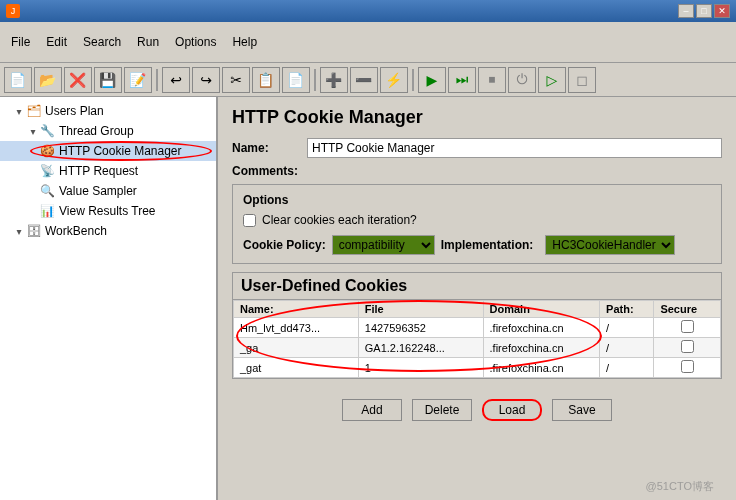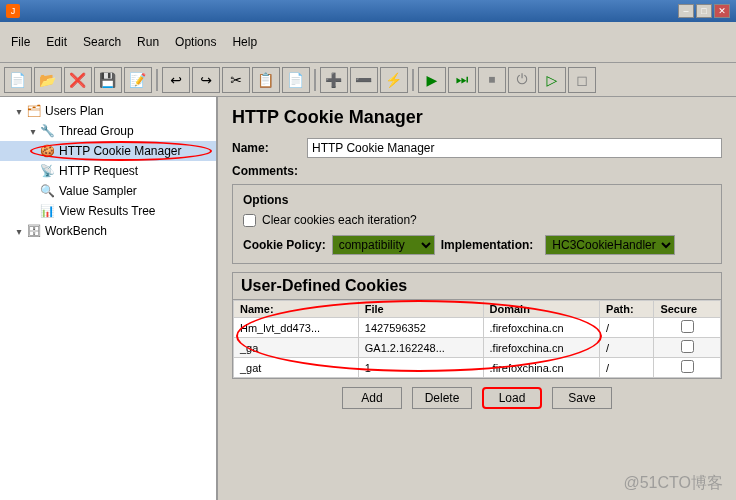--- a/index.html
+++ b/index.html
@@ -240,43 +240,43 @@
       padding: 2px 6px;
       background: white;
     }
     .cookies-table tr:nth-child(even) td { background: #f5f5f5; }
 
     
     .buttons-row {
       display: flex;
       justify-content: center;
       gap: 10px;
-      margin-top: 8px;
+      margin-top: 20px;
     }
     .action-btn {
       min-width: 60px;
       height: 22px;
       background: #d4d0c8;
       border: 1px solid #888;
       font-size: 12px;
       cursor: pointer;
       padding: 0 8px;
     }
     .action-btn.highlighted {
       border: 2px solid red;
-      border-radius: 4px;
+      border-radius: 10px;
     }
 
     
     .watermark {
       position: absolute;
       bottom: 6px;
-      right: 13px;
+      right: 22px;
       color: #888;
-      font-size: 16px;
+      font-size: 11px;
       opacity: 0.7;
     }
 
     
     .icon-test-plan { color: #cc6600; }
     .icon-thread { color: #336699; }
     .icon-cookie { color: #cc3300; }
 
     
     .tree-item.selected-oval {

